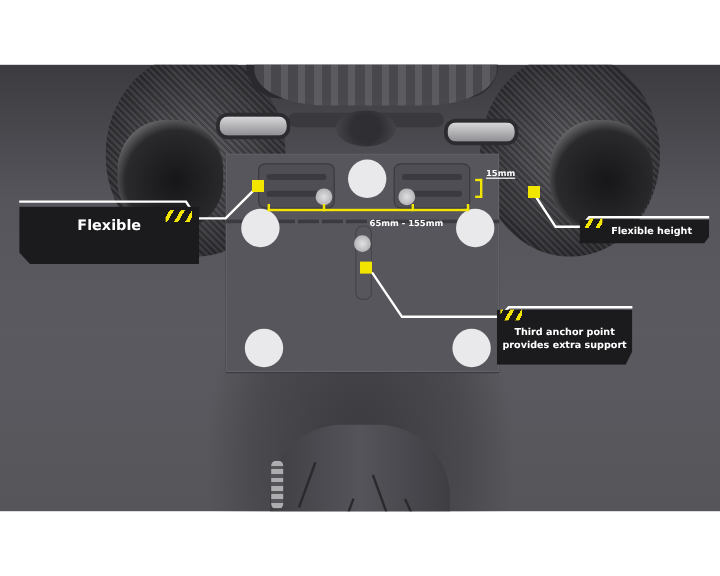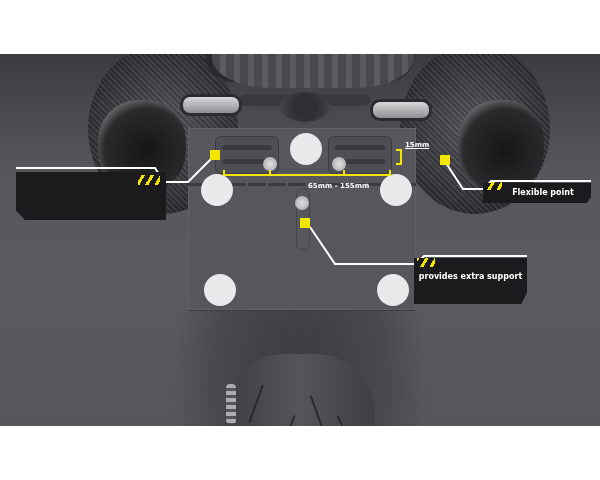--- a/index.html
+++ b/index.html
@@ -111,24 +111,26 @@
   <polyline points="16,168 155,168 164,182 188,182 215,155" fill="none" stroke="#ffffff" stroke-width="2"></polyline>
   <polyline points="444,160 463,189 484,189 491,181 591,181" fill="none" stroke="#ffffff" stroke-width="2"></polyline>
   <polyline points="310,227 335,264 417,264 424,256 527,256" fill="none" stroke="#ffffff" stroke-width="2"></polyline>
 </svg>
 
 <div class="marker" style="left:210px;top:150px;"></div>
 <div class="marker" style="left:440px;top:155px;"></div>
 <div class="marker" style="left:300px;top:218px;"></div>
 
 <div class="callout" style="left:16px;top:172px;width:150px;height:48px;font-size:12px;line-height:16px;padding-top:8px;box-sizing:border-box;clip-path:polygon(0 0,100% 0,100% 100%,6% 100%,0 80%);">
+  <span class="txt">Flexible</span>
 </div>
 <div class="stripes" style="left:138px;top:175px;"></div>
 
 <div class="callout" style="left:483px;top:183px;width:108px;height:20px;font-size:8px;line-height:20px;clip-path:polygon(0 0,100% 0,100% 70%,96% 100%,0 100%);">
-  <span class="txt" style="padding-left:12px;">Flexible point</span>
+  <span class="txt" style="padding-left:12px;">Flexible height</span>
 </div>
 <div class="stripes" style="left:486px;top:182px;width:16px;height:8px;"></div>
 
 <div class="callout" style="left:414px;top:258px;width:113px;height:46px;font-size:8px;line-height:11px;padding-top:13px;box-sizing:border-box;clip-path:polygon(0 0,100% 0,100% 75%,95% 100%,0 100%);">
+  <span class="txt">Third anchor point</span>
   <span class="txt">provides extra support</span>
 </div>
 <div class="stripes" style="left:417px;top:258px;width:18px;height:9px;"></div>
 
 </body></html>

